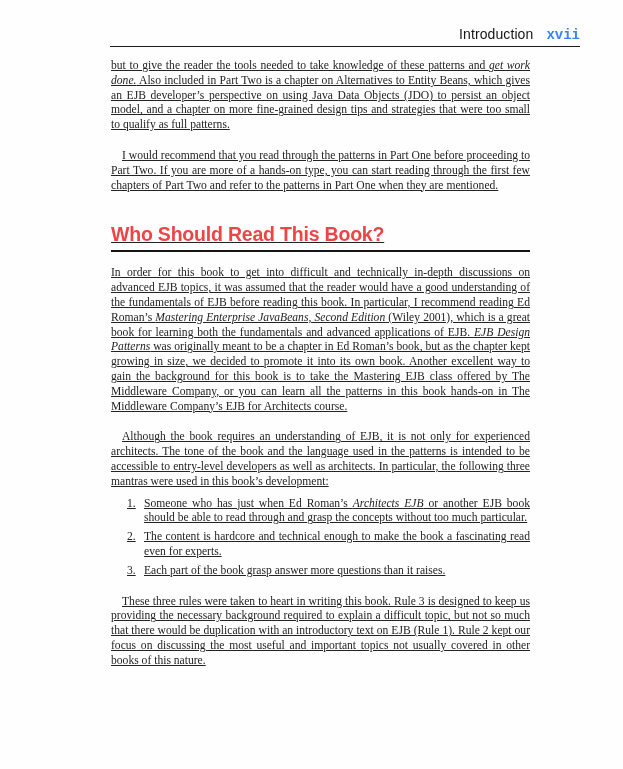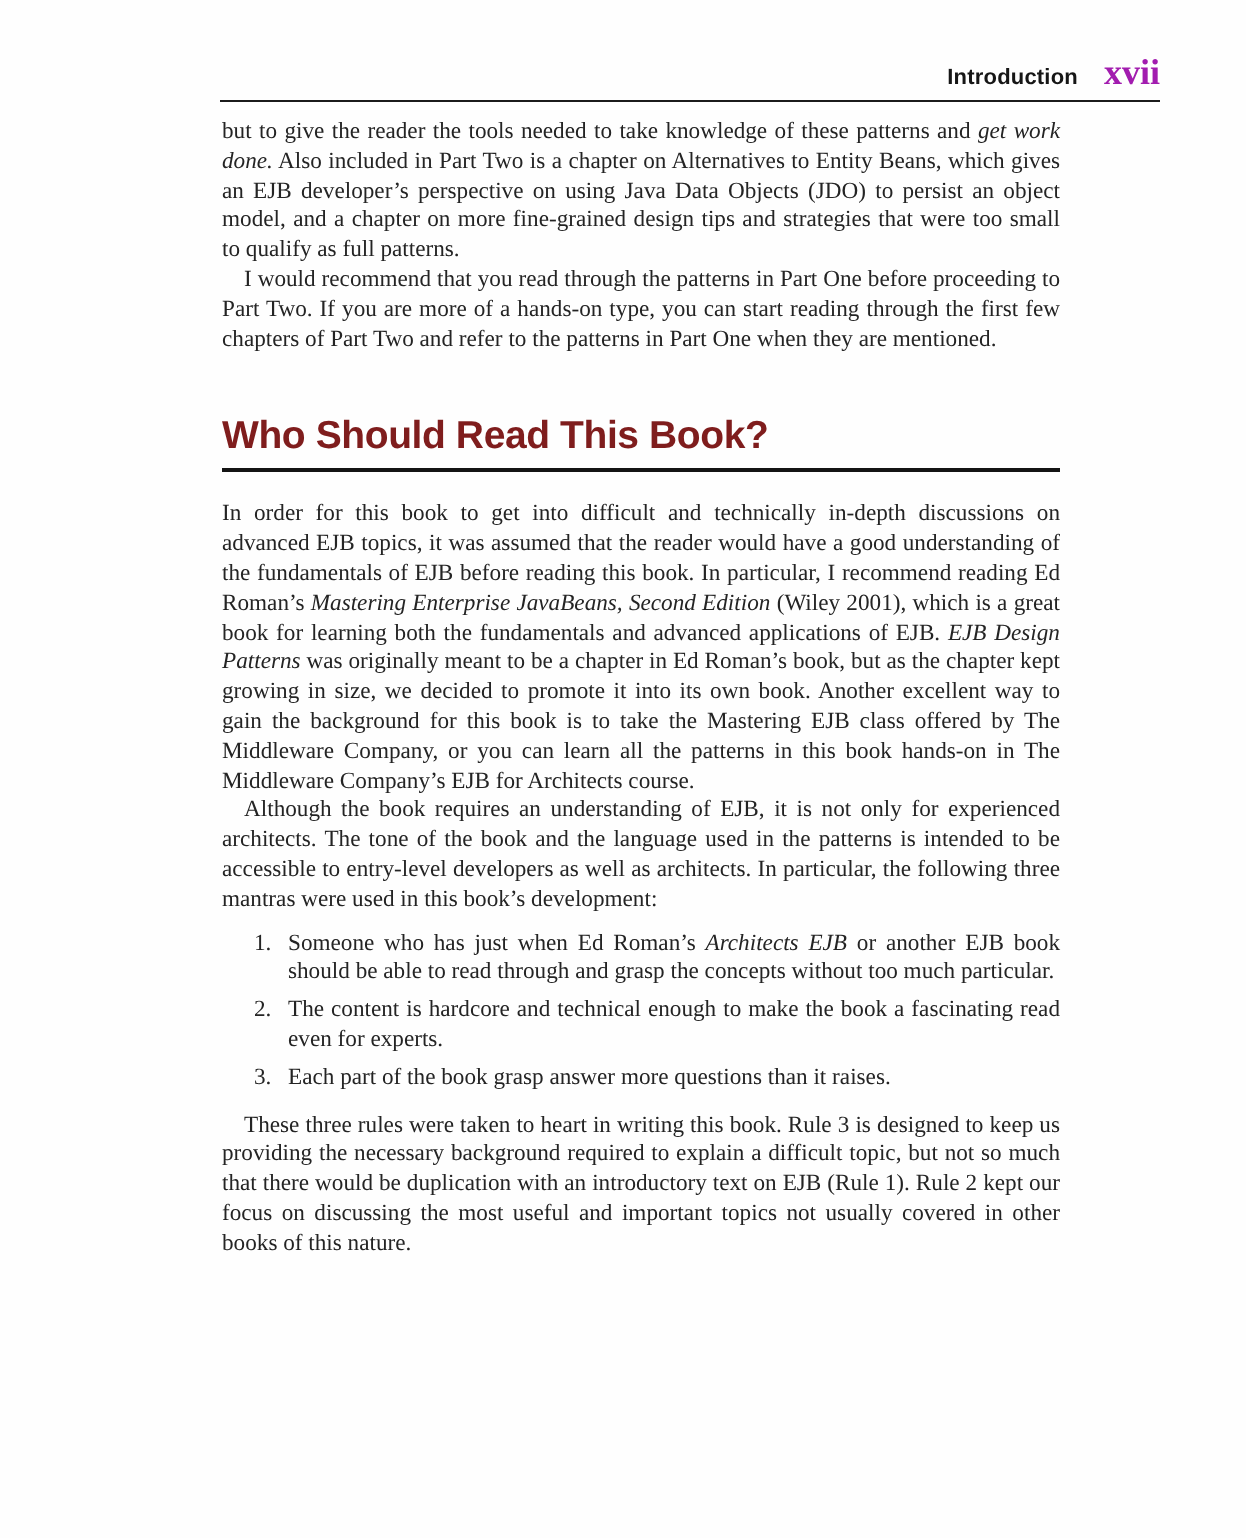--- a/index.html
+++ b/index.html
@@ -23,61 +23,62 @@
     width: 470px;
     display: flex;
     justify-content: flex-end;
     align-items: baseline;
     gap: 13px;
     padding-bottom: 3px;
     border-bottom: 1.5px solid #1b1b1b;
   }
   .running-title {
     font-family: "Liberation Sans", "DejaVu Sans", sans-serif;
-    font-weight: 700;
-    font-size: 11px;
+    font-weight: 400;
+    font-size: 14px;
     letter-spacing: 0.1px;
     color: #161616;
   }
   .page-number {
-    font-family: Liberation Serif, serif;
+    font-family: Liberation Mono, monospace;
     font-weight: 700;
-    font-size: 18px;
-    color: #a21caf;
+    font-size: 14px;
+    color: #3b82f6;
   }
 
   
   .content {
     position: absolute;
     left: 111px;
     top: 59px;
     width: 419px;
     font-size: 11.6px;
     line-height: 14.8px;
     text-align: justify;
     color: #242424;
+    text-decoration: underline;
   }
   .content p { margin: 0; }
-  p.indent { text-indent: 11px; }
+  p.indent { text-indent: 11px; margin-top: 16px; }
   em { font-style: italic; }
 
   
   .section-head {
     margin-top: 30px;
     margin-bottom: 14px;
     padding-bottom: 5px;
     border-bottom: 2px solid #141414;
   }
   .section-head h1 {
     font-family: "Liberation Sans", "DejaVu Sans", sans-serif;
     font-weight: 700;
     font-size: 19.5px;
     line-height: 22px;
     letter-spacing: -0.2px;
-    color: #7f1d1d;
+    color: #ef4444;
   }
 
   
   .nlist { margin-top: 7px; margin-bottom: 9px; padding-left: 16px; }
   .nlist .li { display: flex; margin-top: 4px; }
   .nlist .li:first-child { margin-top: 0; }
   .nlist .num { flex: none; width: 17px; }
   .nlist .li-text { flex: 1; text-align: justify; }
 </style>
 </head>

